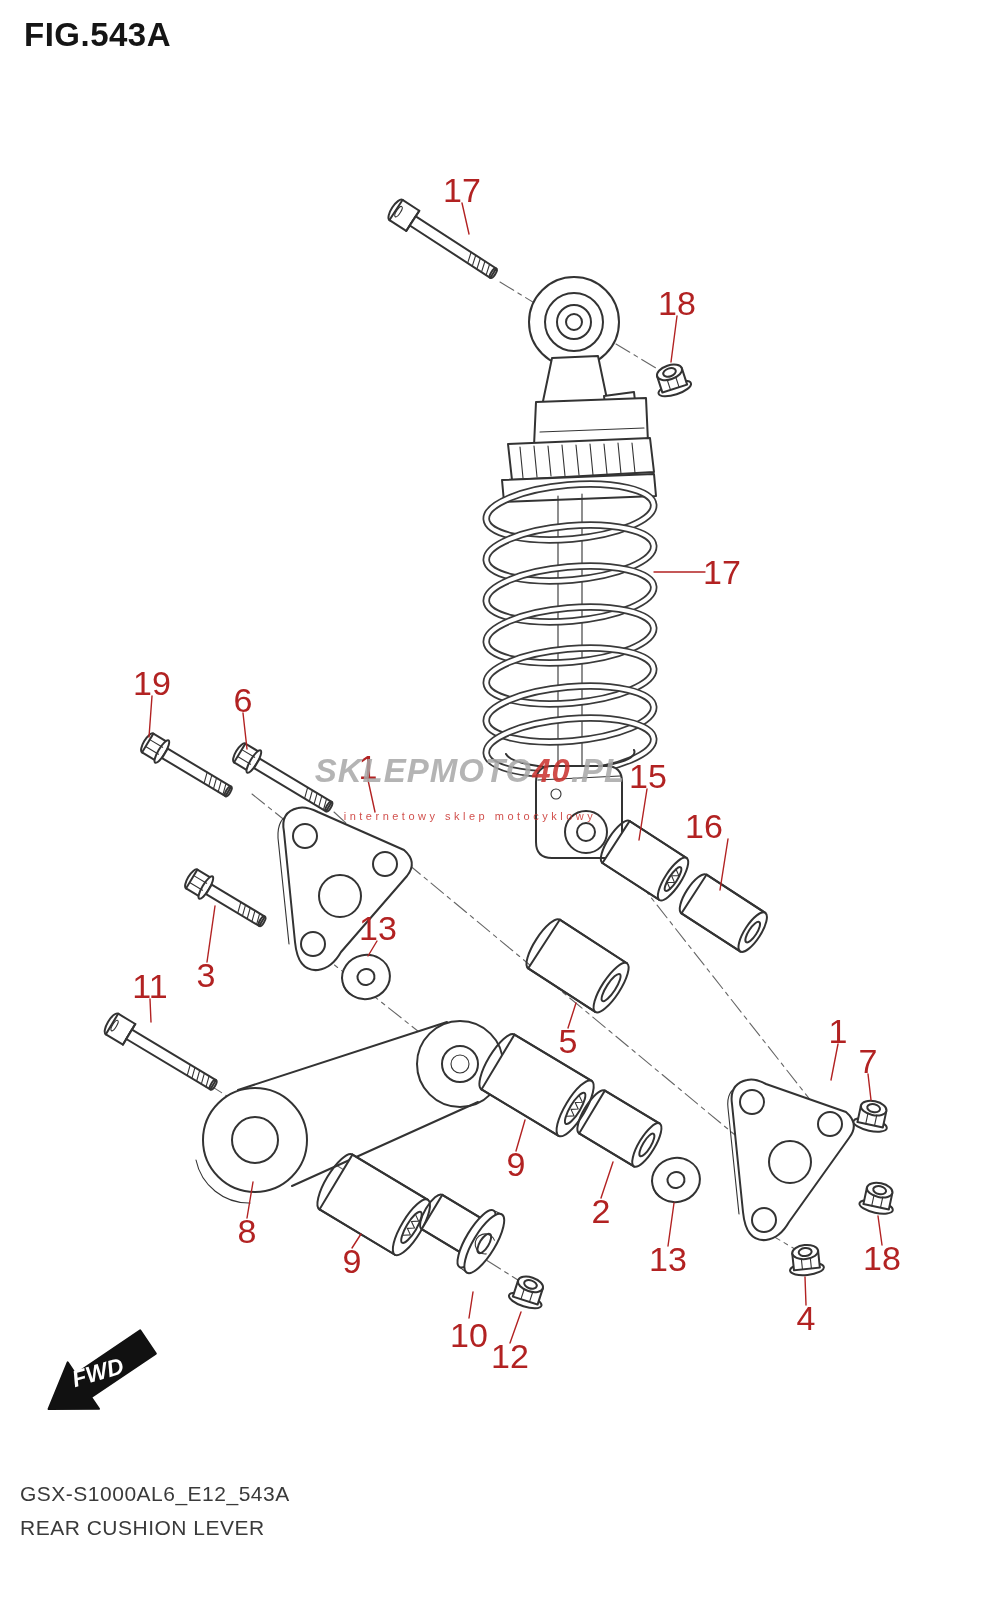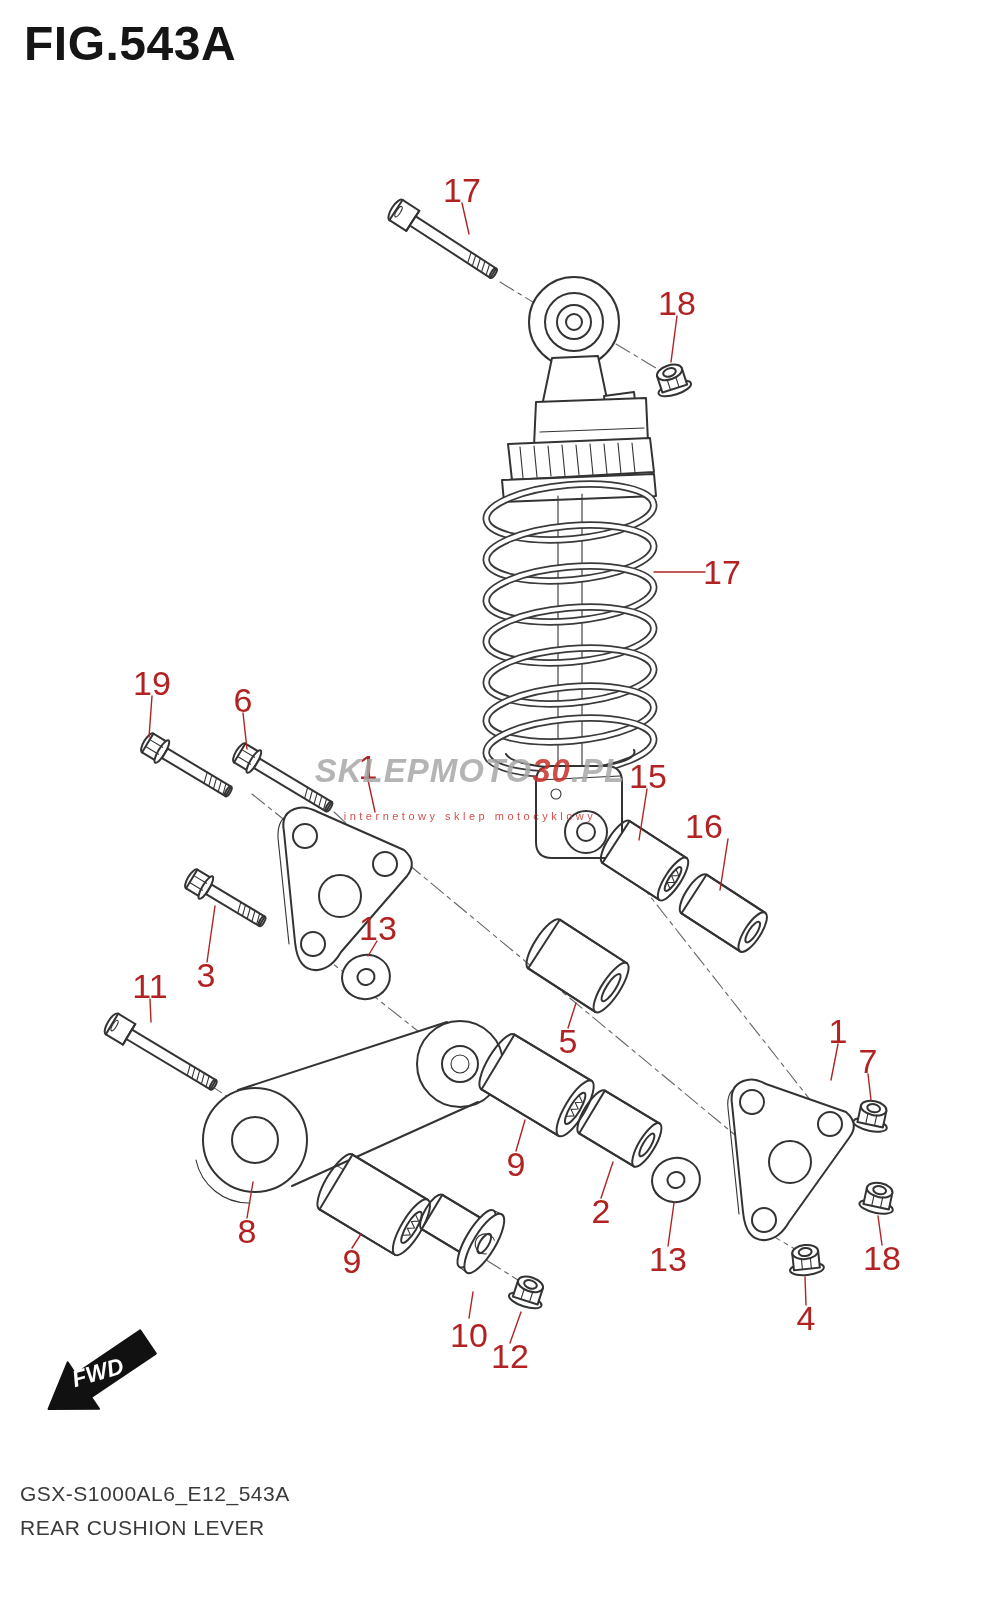--- a/index.html
+++ b/index.html
@@ -1,18 +1,18 @@
 <!DOCTYPE html>
 <html><head>
 <meta charset="utf-8">
 <style>
   html,body{margin:0;padding:0;background:#fff;}
   .page{position:relative;width:1000px;height:1600px;background:#fff;overflow:hidden;
         font-family:"Liberation Sans",sans-serif;}
-  .fig-title{position:absolute;left:24px;top:16px;font-size:48px;font-weight:bold;
+  .fig-title{position:absolute;left:24px;top:16px;font-size:33px;font-weight:bold;
              color:#151515;letter-spacing:0.5px;}
   .part-label{position:absolute;transform:translate(-50%,-50%);font-size:34px;
               font-weight:400;color:#b22222;}
   .footer{position:absolute;left:20px;color:#3a3a3a;font-size:21px;letter-spacing:0.5px;}
   .footer.code{top:1482px;}
   .footer.name{top:1516px;}
   .watermark{position:absolute;left:300px;top:752px;width:340px;text-align:center;opacity:0.85;}
   .wm-brand{font-size:33px;font-weight:bold;font-style:italic;letter-spacing:1px;color:#a8a8a8;}
   .wm-accent{color:#c9302c;}
   .wm-tag{font-size:11px;color:#c9302c;letter-spacing:3.5px;margin-top:20px;}
@@ -348,20 +348,20 @@
   <div class="part-label" style="left:601px;top:1211px">2</div>
   <div class="part-label" style="left:247px;top:1231px">8</div>
   <div class="part-label" style="left:668px;top:1259px">13</div>
   <div class="part-label" style="left:882px;top:1258px">18</div>
   <div class="part-label" style="left:352px;top:1261px">9</div>
   <div class="part-label" style="left:806px;top:1318px">4</div>
   <div class="part-label" style="left:469px;top:1335px">10</div>
   <div class="part-label" style="left:510px;top:1356px">12</div>
 
   <div class="watermark">
-    <div class="wm-brand"><span>SKLEPMOTO</span><span class="wm-accent">30</span><span>.PL</span></div>
+    <div class="wm-brand"><span>SKLEPMOTO</span><span class="wm-accent">40</span><span>.PL</span></div>
     <div class="wm-tag">internetowy sklep motocyklowy</div>
   </div>
 
   <div class="footer code">GSX-S1000AL6_E12_543A</div>
   <div class="footer name">REAR CUSHION LEVER</div>
 
 </div>
 
 </body></html>

